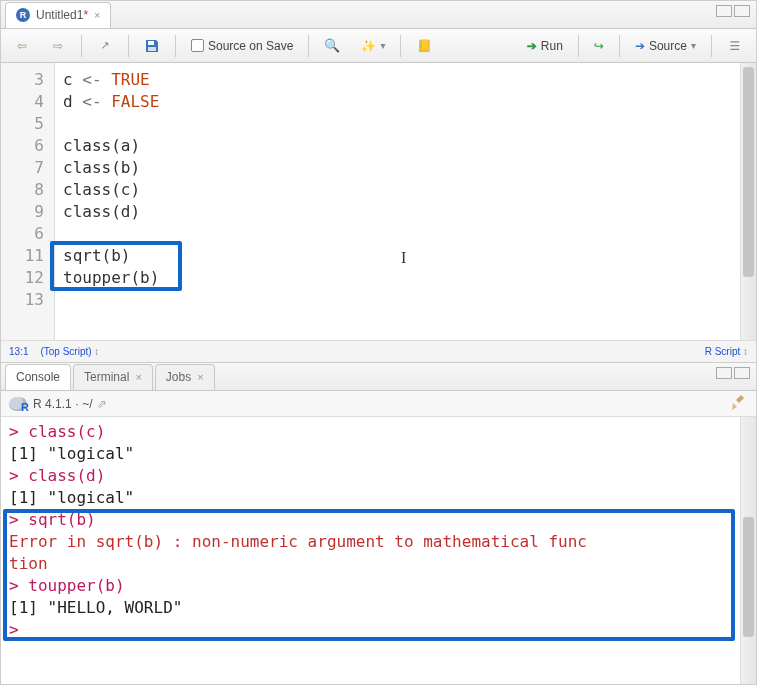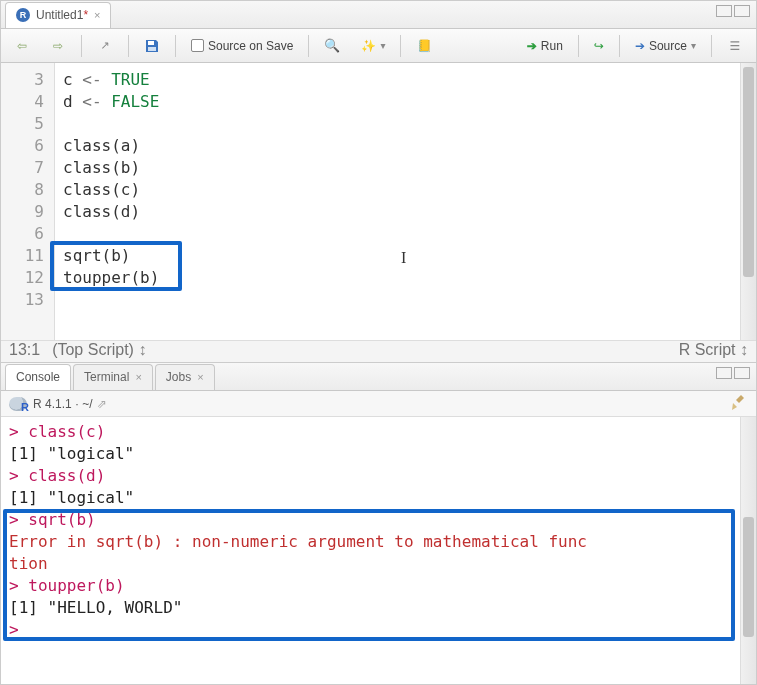--- a/index.html
+++ b/index.html
@@ -67,39 +67,39 @@
     width: 54px; background:#f5f5f5; border-right:1px solid #ddd;
     color:#9a9a9a; text-align:right; padding:6px 10px 6px 0;
     font-family: Menlo, Consolas, monospace; font-size:16px; line-height:22px;
   }
   .code {
     flex:1; padding:6px 8px;
     font-family: Menlo, Consolas, monospace; font-size:16px; line-height:22px;
     color:#333; position:relative;
   }
   .code .op { color:#777; }
-  .code .const { color:#15803d; }
+  .code .const { color:#c2410c; }
   .code-highlight-box {
     position:absolute; border:4px solid #1265c9; border-radius:2px;
     pointer-events:none;
   }
   .cursor-ibeam {
     position:absolute; font-family:serif; color:#333; pointer-events:none;
   }
   .vscroll {
     width:16px; background: linear-gradient(90deg,#f0f0f0,#e6e6e6);
     border-left:1px solid #ddd;
   }
   .vscroll .thumb { background:#c4c4c4; border-radius:3px; margin:2px; }
 
   
   .statusbar {
-    display:flex; height:22px;
+    display:flex; align-items:center; height:22px;
     background:#f4f4f4; border-top:1px solid #ddd;
-    font-size:16px; color:#737373; padding:0 8px; gap:12px;
+    font-size:10px; color:#1d4ed8; padding:0 8px; gap:12px;
   }
   .statusbar .right { margin-left:auto; }
   .updown::after { content:" \2195"; color:#888; }
 
   
   .console-header {
     display:flex; align-items:center; height:26px;
     background:#f7f7f7; border-bottom:1px solid #ddd;
     padding:0 8px; font-size:12px; color:#555;text-align:right;
   }

